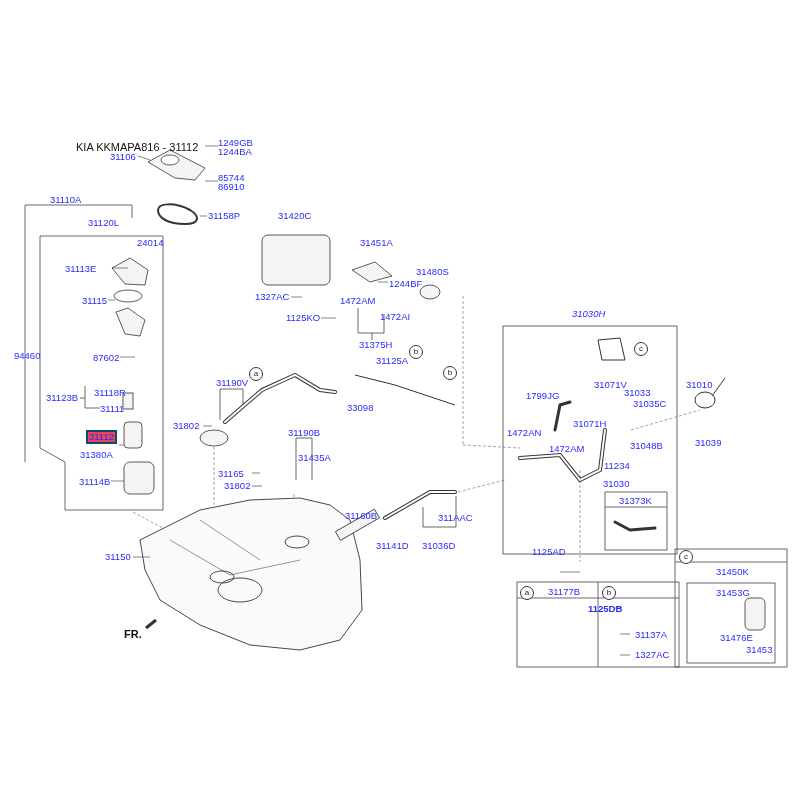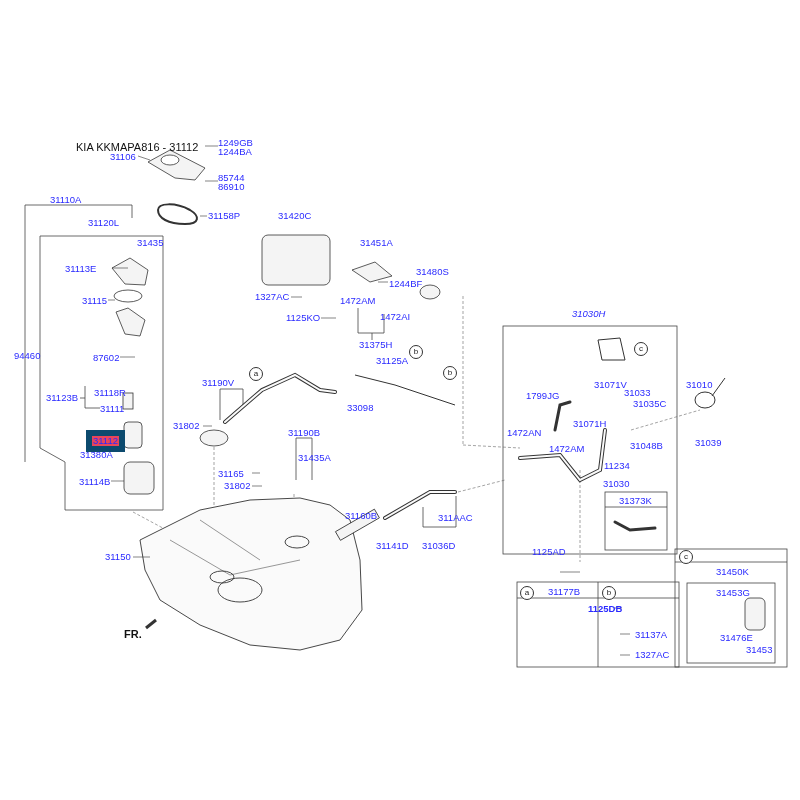--- a/index.html
+++ b/index.html
@@ -1,19 +1,19 @@
 <!DOCTYPE html>
 <html><head>
 <meta charset="utf-8">
 <style>
   html, body { margin: 0; padding: 0; background: #ffffff; }
   body { width: 800px; height: 800px; position: relative; overflow: hidden; font-family: "Liberation Sans", sans-serif; }
   #diagram { position: absolute; left: 0; top: 0; width: 800px; height: 800px; }
   .lbl { position: absolute; font-size: 9.5px; line-height: 10px; color: #2a2aff; white-space: nowrap; cursor: pointer; }
-  .lbl.hl { background: #e8455a; color: #2a2aff; border: 6px solid #0c4a6e; padding: 0 1px; }
+  .lbl.hl { background: #e8455a; color: #2a2aff; border: 2px solid #0c4a6e; padding: 0 1px; }
   .title { position: absolute; left: 76px; top: 141px; font-size: 11px; color: #111; white-space: nowrap; }
   .fr { position: absolute; left: 124px; top: 628px; font-size: 11px; font-weight: bold; color: #111; }
   .circ { position: absolute; width: 12px; height: 12px; border: 1px solid #333; border-radius: 50%; font-size: 8px; line-height: 12px; text-align: center; color: #222; background: #fff; }
 </style>
 </head>
 <body>
 
 <svg id="diagram" viewBox="0 0 800 800" xmlns="http://www.w3.org/2000/svg">
   <g fill="none" stroke="#444" stroke-width="0.8">
 
@@ -136,21 +136,21 @@
 <div class="circ" style="left:679px;top:550px;">c</div>
 
 <div class="lbl" style="left:110px;top:152px;">31106</div>
 <div class="lbl" style="left:218px;top:138px;">1249GB</div>
 <div class="lbl" style="left:218px;top:147px;text-align:right;">1244BA</div>
 <div class="lbl" style="left:218px;top:173px;">85744</div>
 <div class="lbl" style="left:218px;top:182px;">86910</div>
 <div class="lbl" style="left:208px;top:211px;">31158P</div>
 <div class="lbl" style="left:50px;top:195px;">31110A</div>
 <div class="lbl" style="left:88px;top:218px;">31120L</div>
-<div class="lbl" style="left:137px;top:238px;">31435</div>
+<div class="lbl" style="left:137px;top:238px;">24014</div>
 <div class="lbl" style="left:65px;top:264px;">31113E</div>
 <div class="lbl" style="left:82px;top:296px;">31115</div>
 <div class="lbl" style="left:14px;top:351px;">94460</div>
 <div class="lbl" style="left:93px;top:353px;">87602</div>
 <div class="lbl" style="left:46px;top:393px;">31123B</div>
 <div class="lbl" style="left:94px;top:388px;">31118R</div>
 <div class="lbl" style="left:100px;top:404px;">31111</div>
 <div class="lbl hl" style="left:86px;top:430px;">31112</div>
 <div class="lbl" style="left:80px;top:450px;">31380A</div>
 <div class="lbl" style="left:79px;top:477px;">31114B</div>
@@ -161,21 +161,21 @@
 <div class="lbl" style="left:416px;top:267px;">31480S</div>
 <div class="lbl" style="left:255px;top:292px;">1327AC</div>
 <div class="lbl" style="left:340px;top:296px;">1472AM</div>
 <div class="lbl" style="left:389px;top:279px;">1244BF</div>
 <div class="lbl" style="left:286px;top:313px;">1125KO</div>
 <div class="lbl" style="left:380px;top:312px;">1472AI</div>
 <div class="lbl" style="left:359px;top:340px;">31375H</div>
 <div class="lbl" style="left:376px;top:356px;">31125A</div>
 <div class="lbl" style="left:347px;top:403px;">33098</div>
 
-<div class="lbl" style="left:202px;top:378px;">31190V</div>
+<div class="lbl" style="left:216px;top:378px;">31190V</div>
 <div class="lbl" style="left:173px;top:421px;">31802</div>
 <div class="lbl" style="left:288px;top:428px;">31190B</div>
 <div class="lbl" style="left:298px;top:453px;">31435A</div>
 <div class="lbl" style="left:218px;top:469px;">31165</div>
 <div class="lbl" style="left:224px;top:481px;">31802</div>
 <div class="lbl" style="left:345px;top:511px;">31160B</div>
 <div class="lbl" style="left:376px;top:541px;">31141D</div>
 <div class="lbl" style="left:438px;top:513px;">311AAC</div>
 <div class="lbl" style="left:422px;top:541px;">31036D</div>
 

